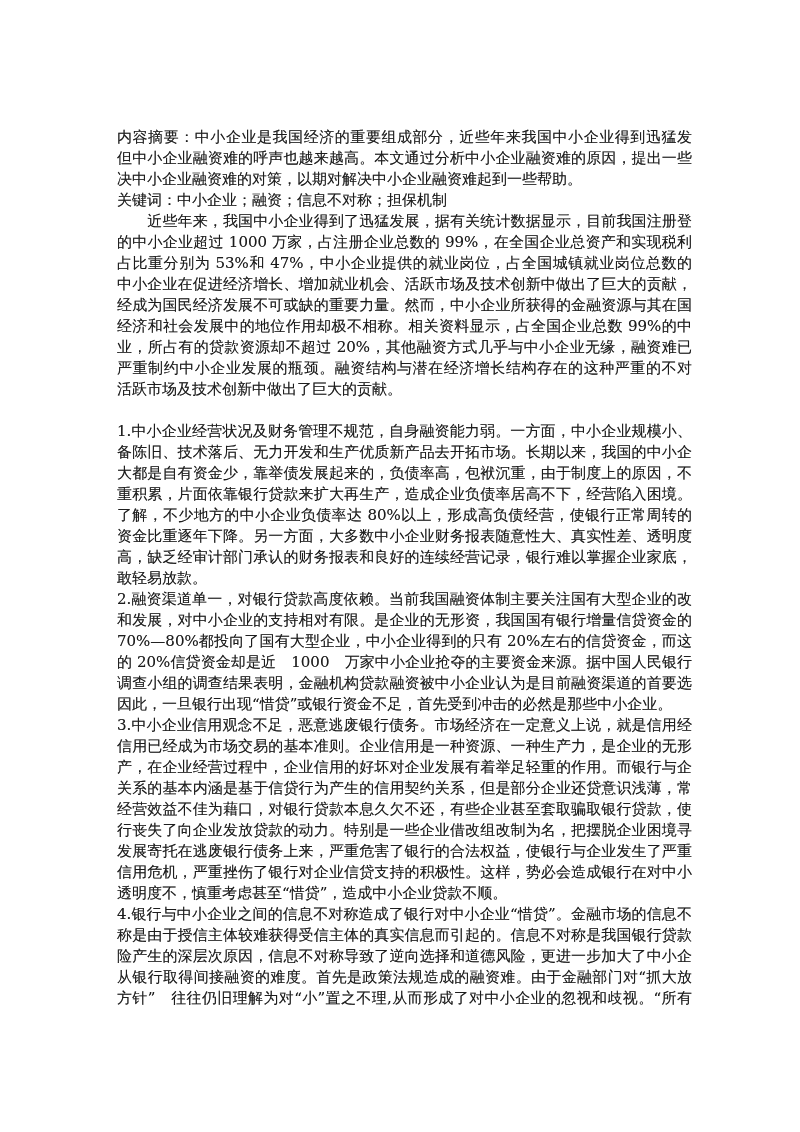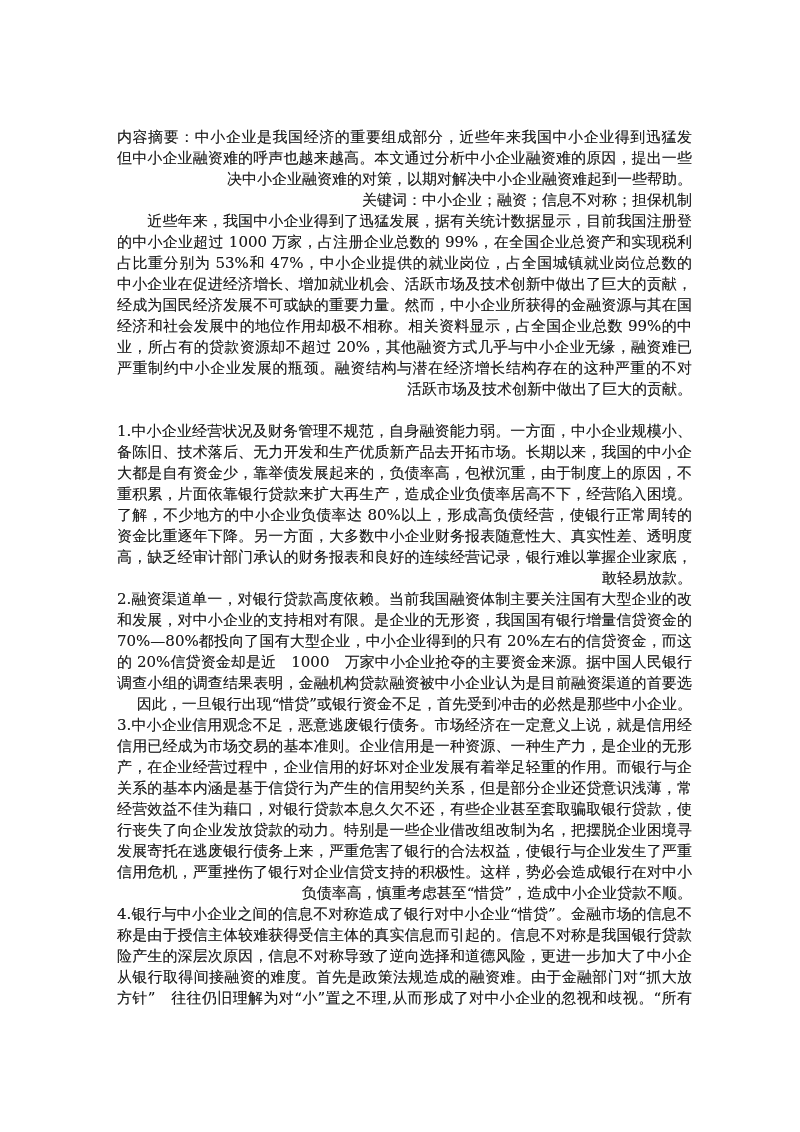--- a/index.html
+++ b/index.html
@@ -23,21 +23,21 @@
     width: 575px;
     color: #1d1d1d;
     font-family: "DejaVu Serif", "Liberation Serif", serif;
     font-size: 15px;
     text-shadow: 0 0 0.4px rgba(40,40,40,0.55);
   }
   .para { margin: 0; padding: 0; }
   .line {
     height: 21px;
     line-height: 21px;
-    text-align: right;
+    text-align: left;
     overflow: hidden;
   }
   .line.just {
     text-align: justify;
     text-align-last: justify;
   }
   .para.spacer { height: 21px; }
 </style>
 </head>
 <body>
@@ -84,21 +84,21 @@
       </div>
       <div class="para">
         <div class="line just">3.中小企业信用观念不足，恶意逃废银行债务。市场经济在一定意义上说，就是信用经济，</div>
         <div class="line just">信用已经成为市场交易的基本准则。企业信用是一种资源、一种生产力，是企业的无形资</div>
         <div class="line just">产，在企业经营过程中，企业信用的好坏对企业发展有着举足轻重的作用。而银行与企业</div>
         <div class="line just">关系的基本内涵是基于信贷行为产生的信用契约关系，但是部分企业还贷意识浅薄，常以</div>
         <div class="line just">经营效益不佳为藉口，对银行贷款本息久欠不还，有些企业甚至套取骗取银行贷款，使银</div>
         <div class="line just">行丧失了向企业发放贷款的动力。特别是一些企业借改组改制为名，把摆脱企业困境寻求</div>
         <div class="line just">发展寄托在逃废银行债务上来，严重危害了银行的合法权益，使银行与企业发生了严重的</div>
         <div class="line just">信用危机，严重挫伤了银行对企业信贷支持的积极性。这样，势必会造成银行在对中小企</div>
-        <div class="line">负债率高，慎重考虑甚至“惜贷”，造成中小企业贷款不顺。</div>
+        <div class="line">透明度不，慎重考虑甚至“惜贷”，造成中小企业贷款不顺。</div>
       </div>
       <div class="para">
         <div class="line just">4.银行与中小企业之间的信息不对称造成了银行对中小企业“惜贷”。金融市场的信息不对</div>
         <div class="line just">称是由于授信主体较难获得受信主体的真实信息而引起的。信息不对称是我国银行贷款风</div>
         <div class="line just">险产生的深层次原因，信息不对称导致了逆向选择和道德风险，更进一步加大了中小企业</div>
         <div class="line just">从银行取得间接融资的难度。首先是政策法规造成的融资难。由于金融部门对“抓大放小</div>
         <div class="line just">方针”　往往仍旧理解为对“小”置之不理,从而形成了对中小企业的忽视和歧视。“所有制</div>
       </div>
     </div>
 </div>

